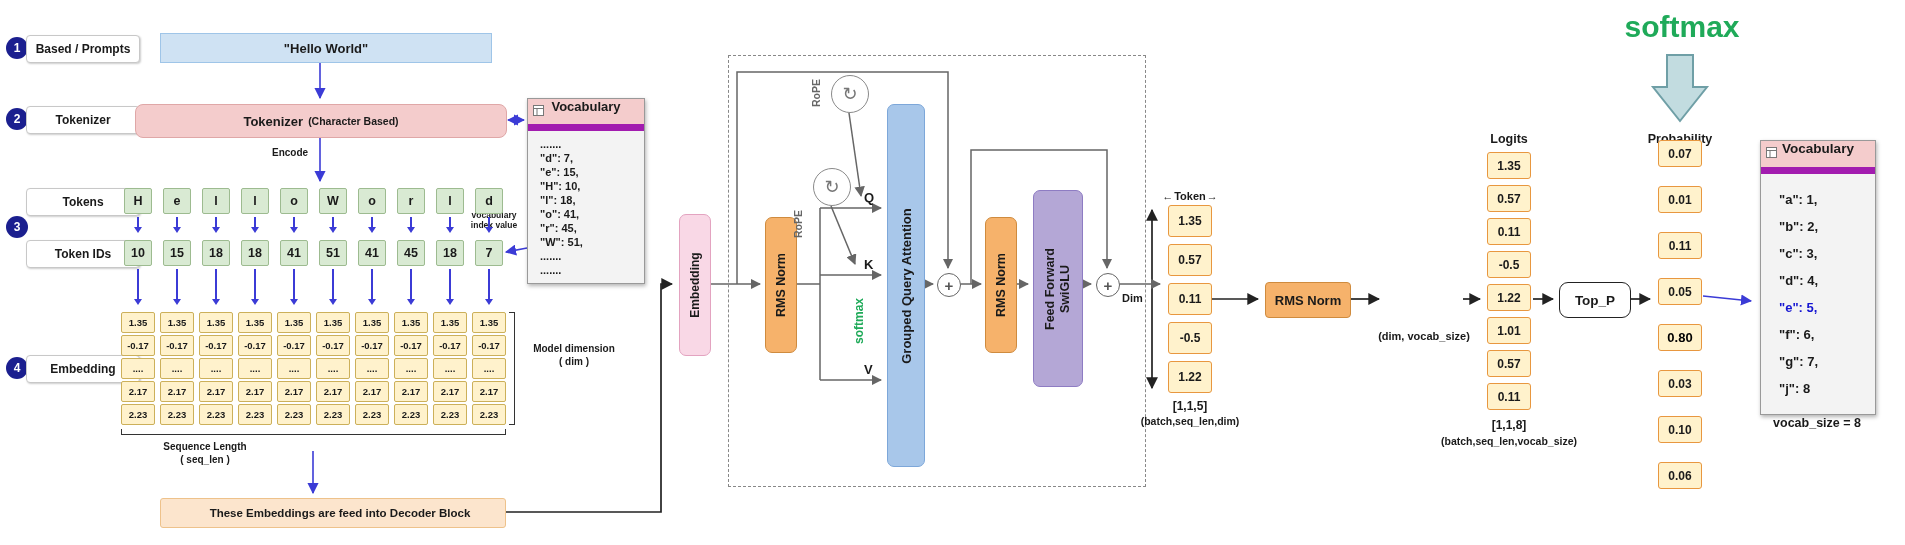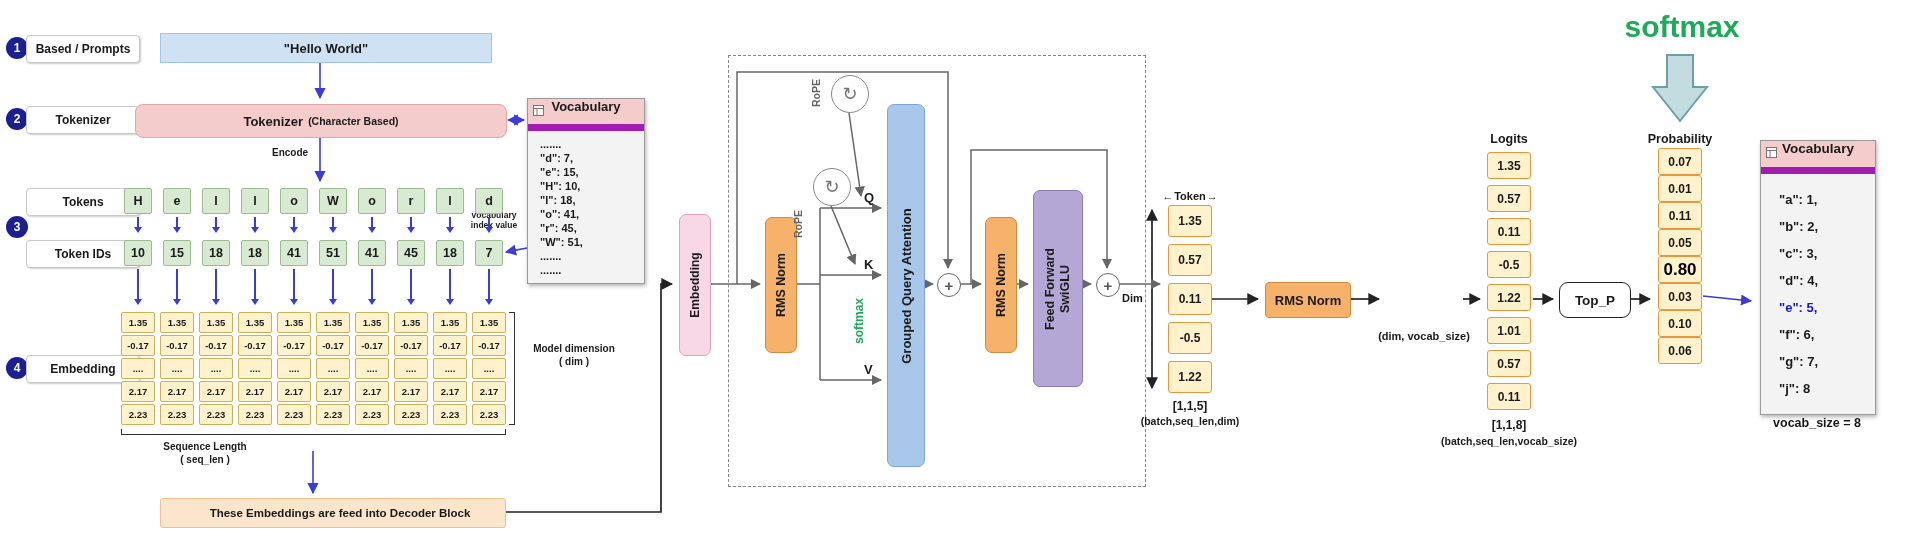--- a/index.html
+++ b/index.html
@@ -6,21 +6,21 @@
   .canvas{position:relative;width:1905px;height:545px;background:#fff;overflow:hidden;
           font-family:"Liberation Sans",sans-serif;color:#1a1a1a;}
   .abs{position:absolute;z-index:2;}
   .overlay{position:absolute;left:0;top:0;z-index:1;}
   .row{display:flex;}
   .vcol{display:flex;flex-direction:column;}
   .cell{display:flex;align-items:center;justify-content:center;border-radius:2px;box-sizing:border-box;}
   .tok{width:28px;height:26px;background:#d9ead3;border:1px solid #9dbb90;font-size:12.5px;font-weight:700;}
   .emb{width:34px;height:21px;background:#fff2cc;border:1px solid #ccb05a;font-size:9.5px;font-weight:700;}
   .ocell{background:#fff2cc;border:1.5px solid #e8973f;font-weight:700;font-size:12px;border-radius:3px;}
-  .prob-col .hl{font-weight:800;font-size:17px;color:#000;}
+  .prob-col .hl{font-weight:800;font-size:13px;color:#000;}
   .acell{display:flex;justify-content:center;}
   .varrow{width:2px;background:#3b3bd6;height:calc(100% - 6px);position:relative;}
   .varrow::after{content:"";position:absolute;bottom:-6px;left:-3.2px;border:4.2px solid transparent;border-top:6px solid #3b3bd6;}
   .ecol{display:flex;flex-direction:column;gap:2px;}
   .lblbox{height:26px;background:#fff;border:1px solid #c8c8c8;border-radius:4px;box-shadow:1px 1px 2px rgba(0,0,0,.2);
           font-weight:700;font-size:12px;display:flex;align-items:center;justify-content:center;}
   .stepc{width:22px;height:22px;border-radius:50%;background:#1b1f8f;color:#fff;font-weight:700;font-size:12px;
          display:flex;align-items:center;justify-content:center;}
   .hello{background:#cfe2f3;border:1px solid #9fc5e8;font-weight:700;font-size:13px;display:flex;align-items:center;justify-content:center;}
   .tkz{background:#f4cccc;border:1px solid #dfa7a7;border-radius:8px;display:flex;align-items:center;justify-content:center;gap:5px;}
@@ -415,21 +415,21 @@
       <div class="cell ocell" style="width:44px;height:27px;">0.57</div>
       <div class="cell ocell" style="width:44px;height:27px;">0.11</div>
     </div>
   <div class="abs cap-b" style="left:1477px;top:418px;width:64px;font-size:12px;">[1,1,8]</div>
   <div class="abs cap-b" style="left:1419px;top:435px;width:180px;font-size:10.5px;">(batch,seq_len,vocab_size)</div>
 
   <div class="abs boxed" style="left:1559px;top:282px;width:70px;height:34px;font-size:13.5px;">Top_P</div>
 
   <div class="abs cap-b greensoft" style="left:1600px;top:10px;width:164px;font-size:30px;font-weight:600;">softmax</div>
   <div class="abs cap-b" style="left:1636px;top:132px;width:88px;font-size:12.5px;">Probability</div>
-  <div class="abs vcol prob-col" style="left:1658px;top:148px;gap:0;">
+  <div class="abs vcol prob-col" style="left:1658px;top:140px;gap:19px;">
 
   <div class="cell ocell" style="width:44px;height:27px;">0.07</div>
       <div class="cell ocell" style="width:44px;height:27px;">0.01</div>
       <div class="cell ocell" style="width:44px;height:27px;">0.11</div>
       <div class="cell ocell" style="width:44px;height:27px;">0.05</div>
       <div class="cell ocell hl" style="width:44px;height:27px;">0.80</div>
       <div class="cell ocell" style="width:44px;height:27px;">0.03</div>
       <div class="cell ocell" style="width:44px;height:27px;">0.10</div>
       <div class="cell ocell" style="width:44px;height:27px;">0.06</div>
     </div>

